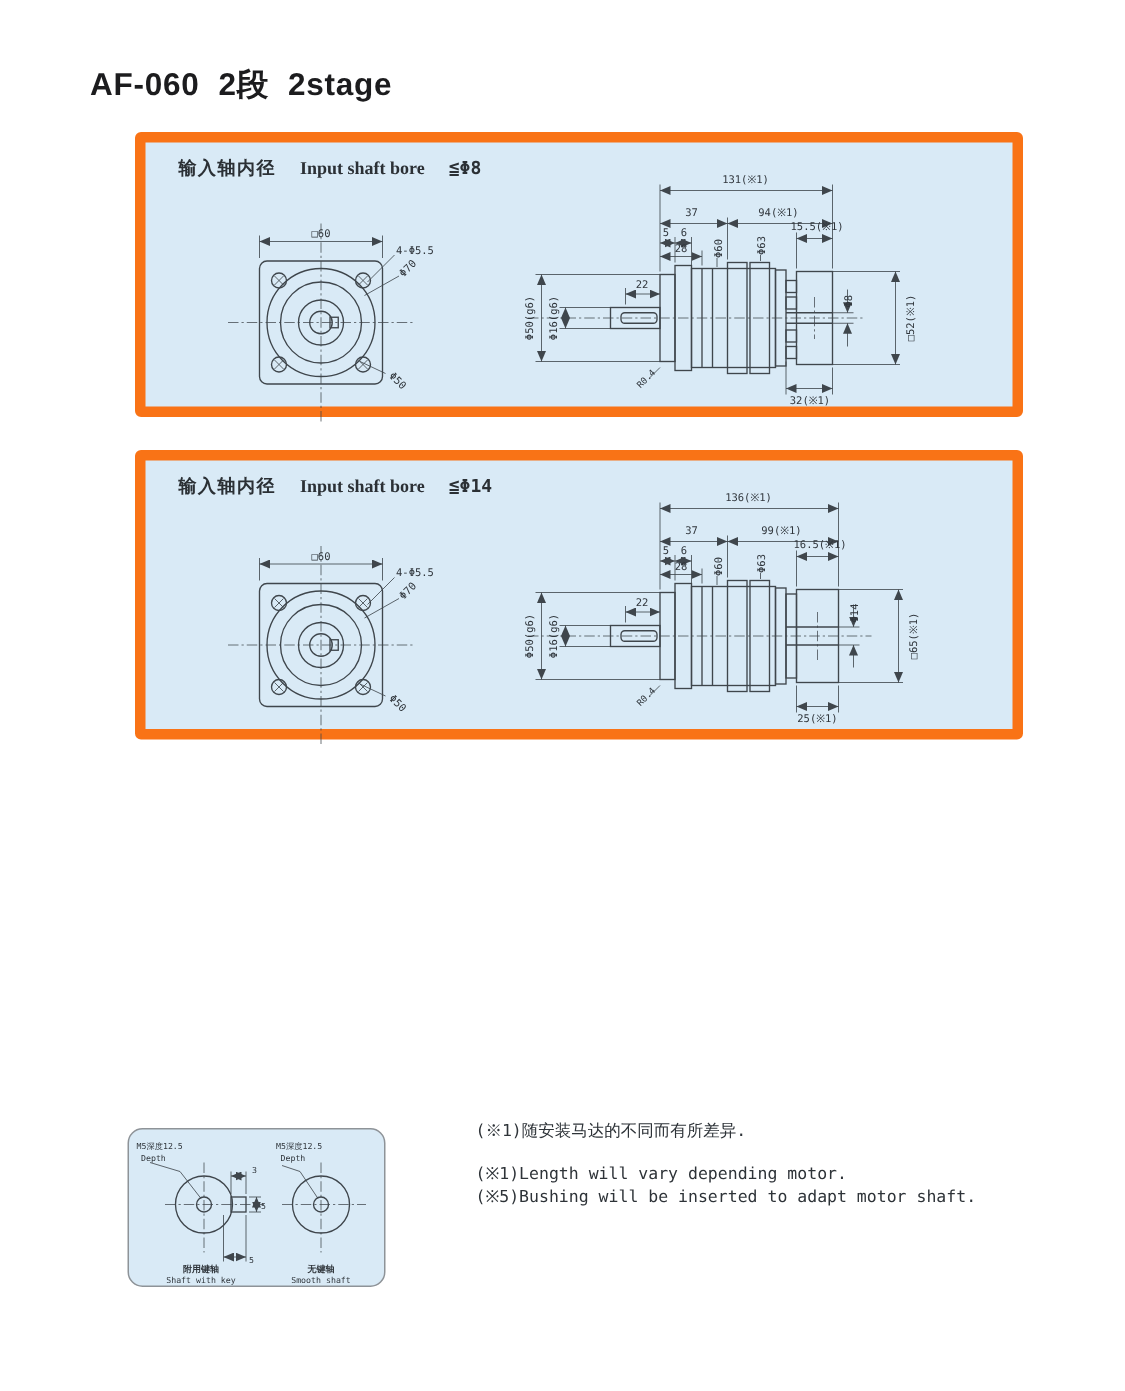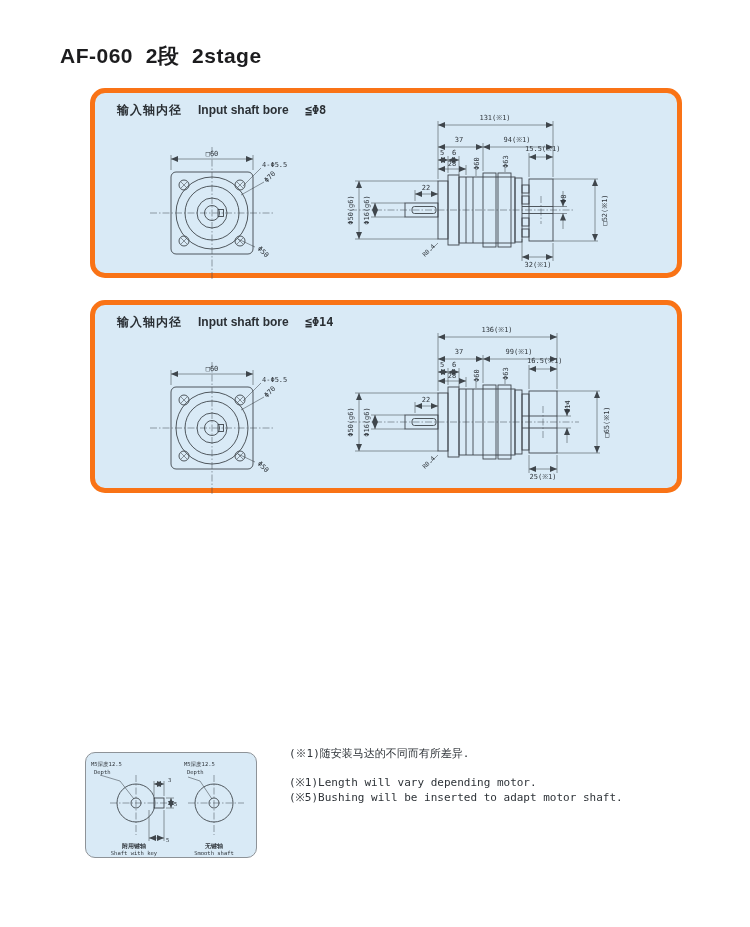--- a/index.html
+++ b/index.html
@@ -1,32 +1,32 @@
 <!DOCTYPE html>
 <html><head>
 <meta charset="utf-8">
 <style>
   html,body{margin:0;padding:0;background:#ffffff;}
   .page{position:relative;width:730px;height:927px;background:#ffffff;overflow:hidden;
         font-family:"Liberation Sans",sans-serif;}
   .title{position:absolute;left:60px;top:42px;font-size:21px;font-weight:bold;
          color:#1c1c1e;white-space:pre;letter-spacing:0.5px;}
   .panel{position:absolute;left:90px;width:592px;background:#d9eaf6;
-         border:5px solid #f97316;border-radius:15px;box-sizing:border-box;}
+         border:7px solid #f97316;border-radius:4px;box-sizing:border-box;}
   #panel1{top:88px;height:190px;}
   #panel2{top:300px;height:193px;}
   .panel-header{position:absolute;left:22px;top:9px;font-size:12px;font-weight:bold;
                 color:#2b3035;display:flex;align-items:baseline;z-index:2;}
   .panel-header .zh{margin-right:16px;letter-spacing:1px;}
-  .panel-header .en{margin-right:16px;font-family:Liberation Sans, sans-serif;}
+  .panel-header .en{margin-right:16px;font-family:Liberation Serif, serif;}
   .panel-header .lim{font-family:"DejaVu Sans Mono",monospace;}
   .panel svg{position:absolute;left:0;top:0;}
   .shaft-panel{position:absolute;left:85px;top:752px;width:172px;height:106px;
                background:#d9eaf6;border:1px solid #8e9398;border-radius:10px;box-sizing:border-box;}
-  .notes{position:absolute;left:289px;top:746px;font-family:"DejaVu Sans Mono",monospace;
+  .notes{position:absolute;left:317px;top:746px;font-family:"DejaVu Sans Mono",monospace;
          font-size:11px;color:#2e3338;}
   .note{white-space:pre;}
   .n1{margin-bottom:13px;} .n2{margin-bottom:26px;} .n3{margin-bottom:0;}
   
   .ln{stroke:#3f464c;stroke-width:0.9;fill:none;}
   .thin{stroke:#3f464c;stroke-width:0.55;fill:none;}
   .cl{stroke:#3f464c;stroke-width:0.5;fill:none;stroke-dasharray:7 2 1.5 2;}
   text.t{font-family:"DejaVu Sans Mono",monospace;font-size:7px;fill:#30363c;}
   text.t6{font-size:6px;}
   text.ts{font-family:"DejaVu Sans Mono",monospace;font-size:5.5px;fill:#30363c;}

